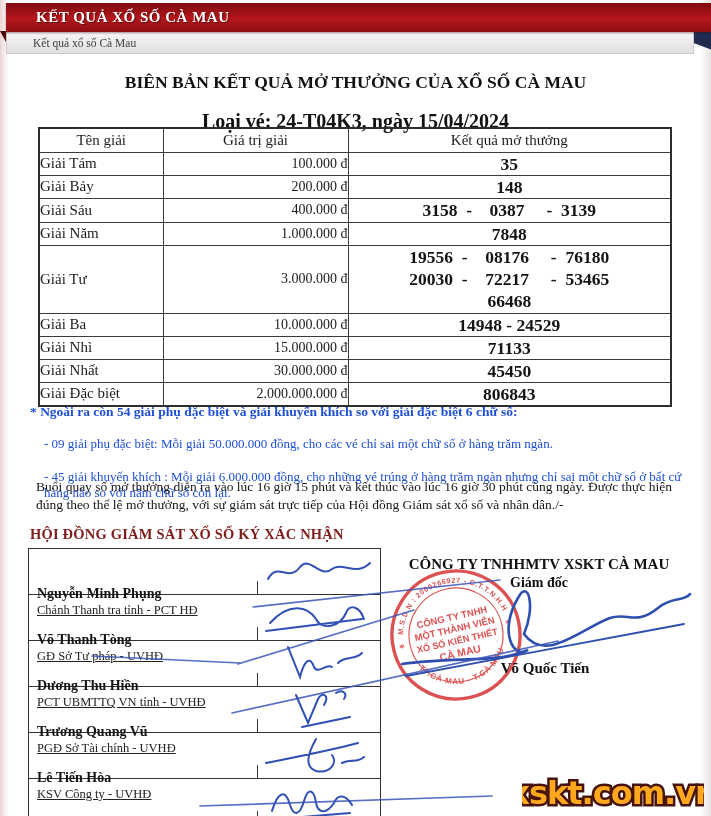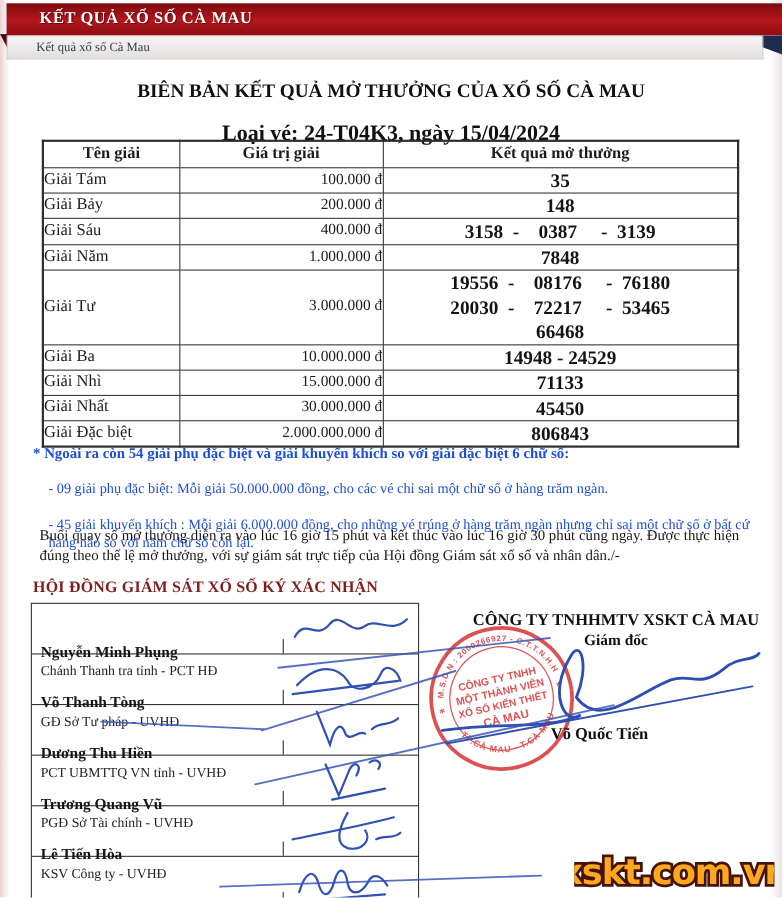--- a/index.html
+++ b/index.html
@@ -24,42 +24,42 @@
      background:#1f2c50;clip-path:polygon(0 0,100% 0,100% 88%,10% 52%);}
   .doc-title{position:absolute;left:0;top:72px;width:711px;text-align:center;
      font-weight:bold;font-size:17.5px;color:#111;}
   .doc-subtitle{position:absolute;left:0;top:98px;width:711px;text-align:center;
      font-weight:bold;font-size:20px;color:#111;margin-top:12px;}
   table.prize{position:absolute;left:38px;top:127px;border-collapse:collapse;
      table-layout:fixed;width:632px;}
   table.prize td,table.prize th{border:1.5px solid #3b3b3b;padding:0;color:#1c1c1c;
      overflow:hidden;}
   table.prize{border:2px solid #2e2e2e;}
-  th.h{font-size:15px;font-weight:bold;text-align:center;}
+  th.h{font-size:15px;font-weight:normal;text-align:center;}
   td.nm{font-size:15px;padding-left:10px;text-align:left;}
   td.val{font-size:14px;text-align:right;padding-right:14px;}
   td.res{text-align:center;}
   .resline{font-weight:bold;font-size:17.5px;line-height:22px;white-space:pre;
      text-align:center;color:#141414;}
   .notes{position:absolute;left:30px;top:404px;width:654px;color:#1d4ed8;}
   .notes-head{font-weight:bold;font-size:13.5px;}
   .note-item{font-size:13px;padding-left:14px;margin-top:16px;line-height:16.5px;}
   .para{position:absolute;left:36px;top:478px;width:648px;font-size:13.5px;
      line-height:17.5px;color:#161616;}
   .council-head{position:absolute;left:30px;top:526px;font-weight:bold;font-size:14.5px;
      letter-spacing:.2px;color:#7f1d1d;}
   .sigtable{position:absolute;left:28px;top:548px;width:351px;border:1.5px solid #333;
      border-collapse:collapse;z-index:2;}
   .sigrow{display:flex;border-bottom:1.5px solid #333;height:45px;}
   .sigrow:last-child{border-bottom:none;}
   .namecell{width:229px;border-right:1.5px solid #333;padding:4px 4px 0 8px;box-sizing:border-box;margin-top:32px;}
   .sigcell{width:122px;position:relative;}
   .mname{font-weight:bold;font-size:14px;color:#151515;line-height:17px;}
-  .mtitle{font-size:12.5px;color:#222;line-height:16px;}
-  .company-block{position:absolute;left:414px;top:556px;width:292px;text-align:center;z-index:3;}
+  .mtitle{font-size:12.5px;color:#222;line-height:16px;text-decoration:underline;}
+  .company-block{position:absolute;left:393px;top:556px;width:292px;text-align:center;z-index:3;}
   .company-name{font-weight:bold;font-size:15px;color:#111;}
   .company-role{font-weight:bold;font-size:14px;color:#111;margin-top:2px;}
   .director-name{position:absolute;left:455px;top:660px;width:180px;text-align:center;
      font-weight:bold;font-size:15px;color:#111;z-index:4;}
   .stamp{position:absolute;left:383px;top:562px;z-index:2;opacity:.9;
      transform:rotate(-13deg);}
   .dirsig{position:absolute;left:396px;top:572px;z-index:4;}
   .strokes{position:absolute;left:0;top:0;z-index:5;pointer-events:none;}
   .logo{position:absolute;left:522px;top:770px;z-index:6;}
 </style>

